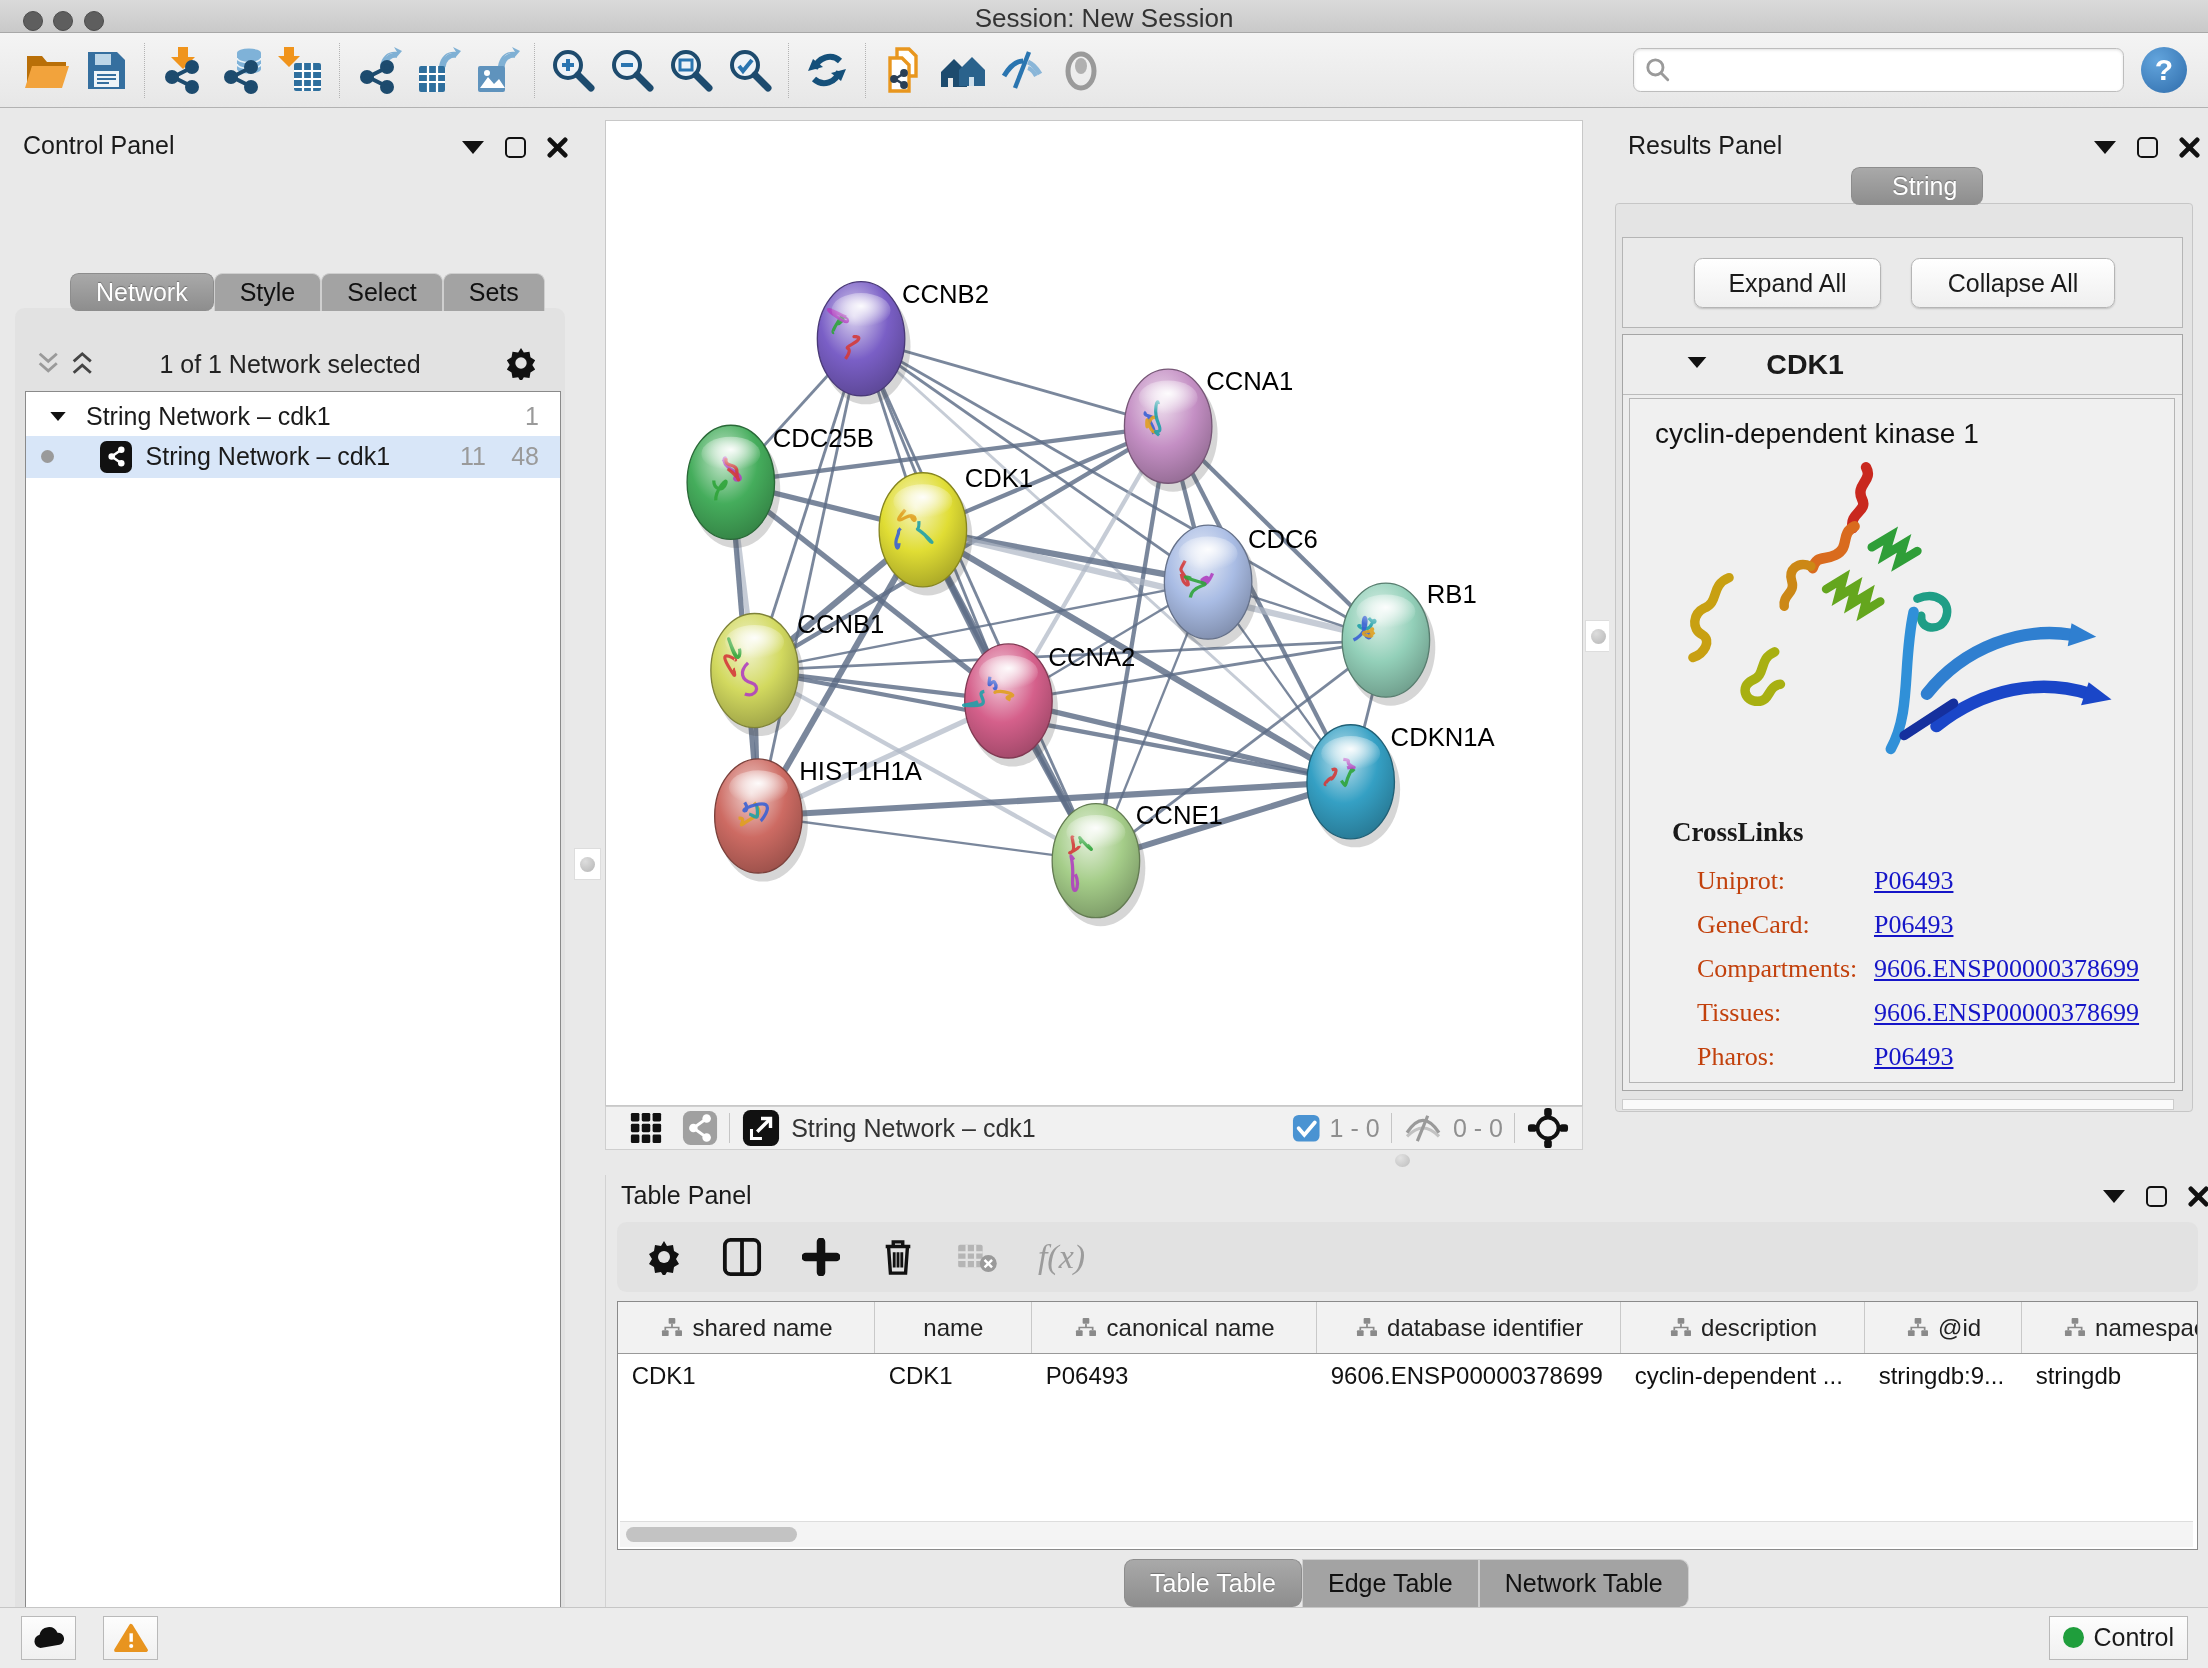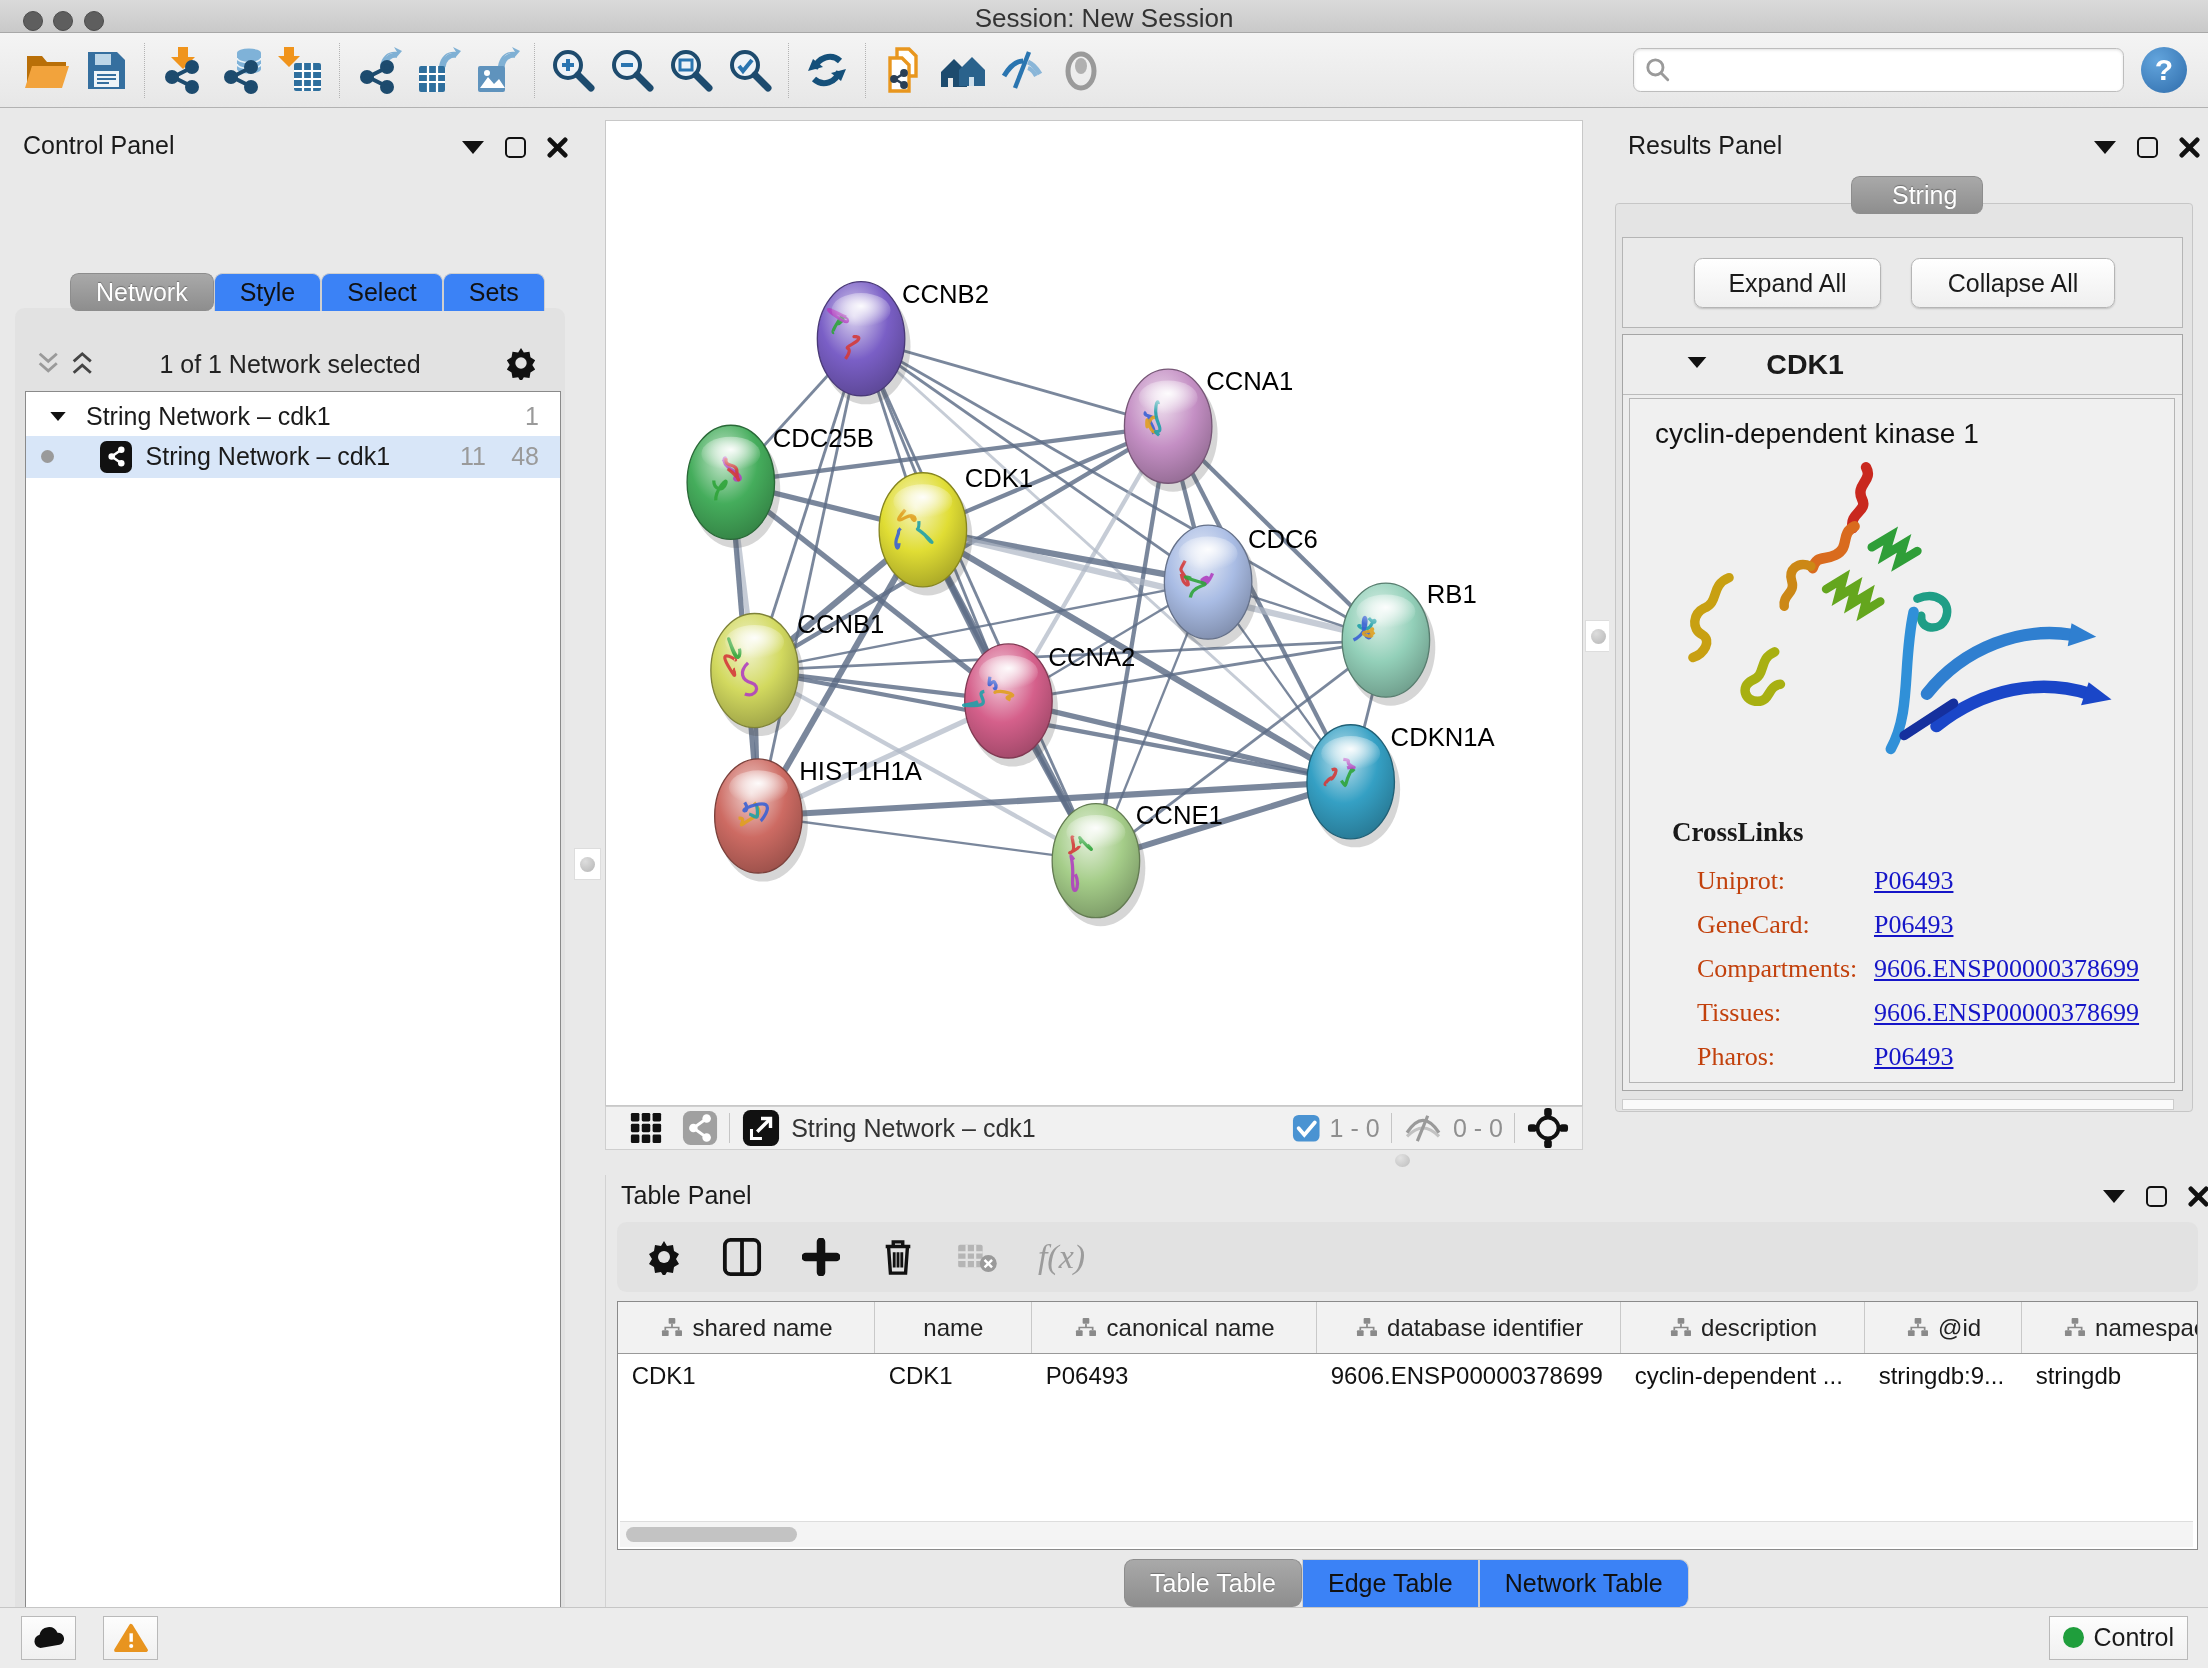--- a/index.html
+++ b/index.html
@@ -25,21 +25,21 @@
   #helpbtn{width:46px;height:46px;border-radius:50%;margin:0 21px 0 17px;flex:0 0 auto;
     background:radial-gradient(circle at 35% 30%,#63a5dd,#2e6cab);color:#fff;font-size:30px;font-weight:bold;
     display:flex;align-items:center;justify-content:center;}
   
   .panel-title{position:absolute;font-size:25px;color:#1a1a1a;}
   .pctl{position:absolute;display:flex;align-items:center;gap:21px;}
   .tri-down{width:0;height:0;border-left:11.4px solid transparent;border-right:11.4px solid transparent;border-top:13.3px solid #111;}
   .sq{width:21px;height:21px;border:2.9px solid #111;border-radius:4.8px;box-sizing:border-box;background:transparent;}
   
   .tab{height:38px;padding:0 25px;display:flex;align-items:center;justify-content:center;
-    font-size:25px;background:#3b82f6;color:#111;border:1px solid #cfcfcf;border-bottom:none;
+    font-size:25px;background:#a3a3a3;color:#111;border:1px solid #cfcfcf;border-bottom:none;
     border-radius:8.6px 8.6px 0 0;box-sizing:border-box;}
   .tab.active{background:linear-gradient(#a9a9a9,#8d8d8d);color:#fff;border-color:#8d8d8d;
     text-shadow:0 -1px 1px rgba(0,0,0,.3);border-radius:8.6px;}
   
   #control-panel{position:absolute;left:0;top:108px;width:576px;height:1499px;background:#e9e9e9;}
   #cp-tabs{position:absolute;left:70px;top:165px;display:flex;z-index:3;}
   #cp-box{position:absolute;left:15px;top:200px;width:550px;height:1381px;background:#e2e2e2;border-radius:9.5px;}
   #cp-status{position:absolute;left:15px;top:232px;width:550px;height:46px;}
   #cp-status-label{position:absolute;left:0;top:9.5px;width:100%;text-align:center;font-size:25px;color:#222;}
   #cp-list{position:absolute;left:25px;top:283px;width:536px;height:1286px;background:#fff;
@@ -58,21 +58,21 @@
   #cbar-title{font-size:25px;color:#333;margin-left:11.4px;}
   .cbar-count{font-size:25px;color:#8f8f8f;margin-left:9.5px;}
   
   .handlebox{position:absolute;width:25px;height:30px;background:#fff;border:1px solid #ddd;
     display:flex;align-items:center;justify-content:center;}
   .handlebox .c{width:15px;height:15px;border-radius:50%;background:radial-gradient(circle at 35% 30%,#ddd,#b5b5b5);}
   #h-dot{position:absolute;left:1395px;top:1154px;width:15px;height:13.3px;border-radius:50%;
     background:radial-gradient(circle at 35% 30%,#e2e2e2,#bdbdbd);}
   
   #results-panel{position:absolute;left:1609px;top:108px;width:599px;height:1499px;background:#e9e9e9;}
-  #rp-tab{position:absolute;left:242px;top:68px;z-index:3;padding-left:40px;}
+  #rp-tab{position:absolute;left:242px;top:59px;z-index:3;padding-left:40px;}
   #rp-box{position:absolute;left:5.7px;top:95px;width:576px;height:907px;background:#e4e4e4;
     border:1px solid #c6c6c6;border-radius:3.8px;}
   #rp-expbox{position:absolute;left:13.3px;top:129px;width:561px;height:91px;background:#eaeaea;
     border:1.9px solid #b5b5b5;box-sizing:border-box;}
   .btn{position:absolute;height:48px;background:linear-gradient(#ffffff,#efefef);border:1px solid #b5b5b5;
     border-radius:8.6px;font-size:25px;display:flex;align-items:center;justify-content:center;
     box-shadow:0 1px 1.9px rgba(0,0,0,.18);}
   #cdk1-box{position:absolute;left:13.3px;top:226px;width:561px;height:757px;background:#ededed;
     border:1.9px solid #a5a5a5;box-sizing:border-box;}
   #cdk1-head{position:absolute;left:0;top:0;width:100%;height:59px;border-bottom:1px solid #bbb;}

